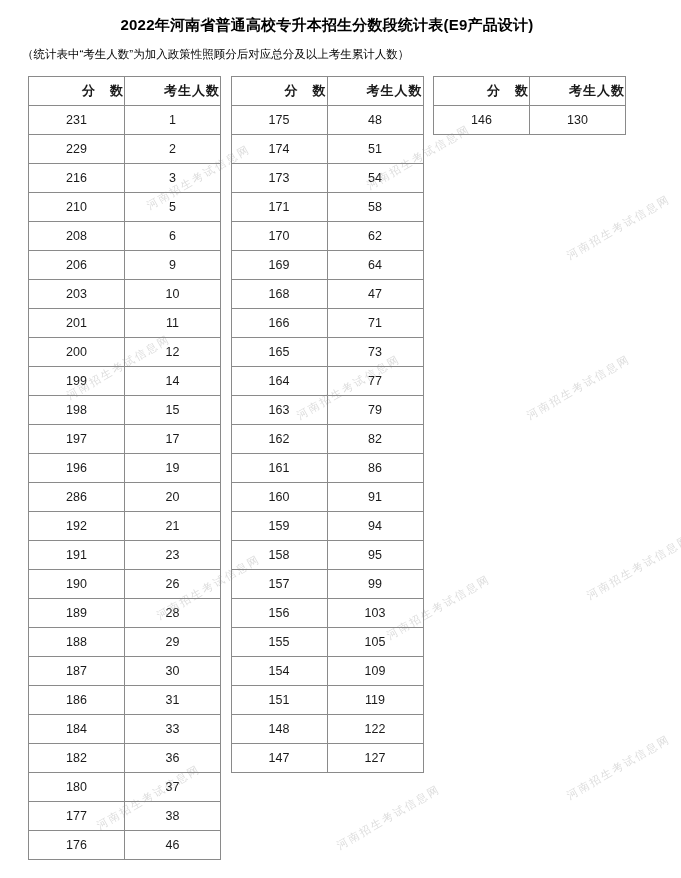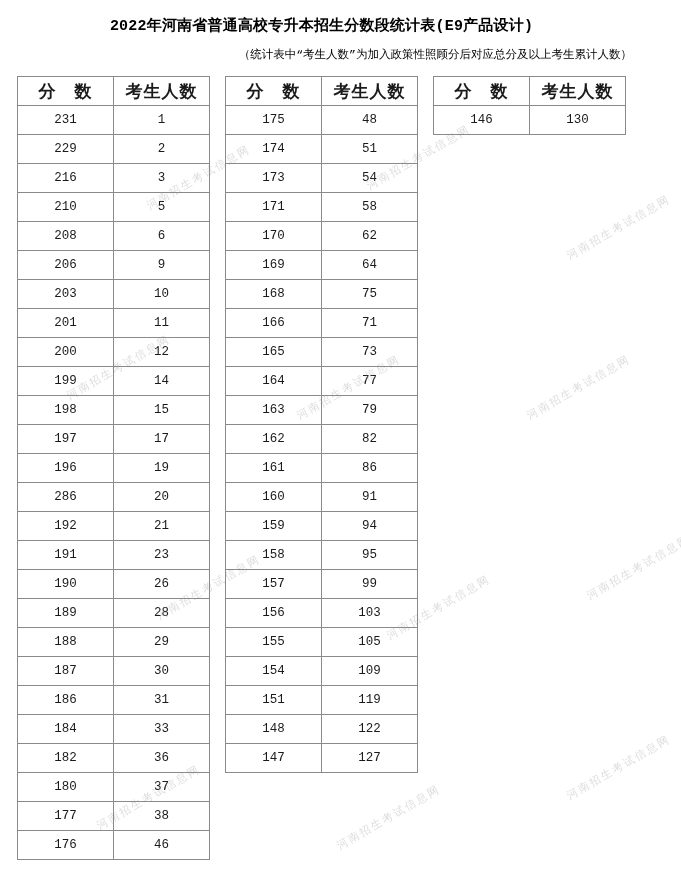--- a/index.html
+++ b/index.html
@@ -13,34 +13,33 @@
     font-family: "Liberation Sans", "DejaVu Sans", sans-serif;
     color: #1a1a1a;
     position: relative;
     overflow: hidden;
   }
   .page {
     width: 646px;
     height: 878px;
     position: relative;
     box-sizing: border-box;
-    padding: 10px 14px 0 11px;
-    font-family: Liberation Mono, monospace;
+    padding: 10px 14px 0 22px;
   }
   .title {
     text-align: center;
     font-size: 15px;
     font-weight: bold;
     letter-spacing: 0.2px;
     margin-top: 6px;
     margin-bottom: 0;
     color: #000;
   }
   .subtitle {
-    text-align: right;
+    text-align: left;
     font-size: 11.5px;
     margin-top: 12px;
     margin-bottom: 14px;
     color: #000;
   }
   .columns {
     display: flex;
     justify-content: space-between;
     align-items: flex-start;
     padding: 0 6px;
@@ -56,22 +55,23 @@
     height: 28px;
     text-align: center;
     vertical-align: middle;
     font-size: 12.5px;
     font-weight: normal;
     padding: 0;
     background: transparent;
   }
   table.score-table th {
     font-weight: bold;
-    font-size: 17px;
+    font-size: 13px;
     letter-spacing: 1px;
+    text-align: right;
   }
   table.score-table col.c-score { width: 50%; }
   table.score-table col.c-count { width: 50%; }
 
   
   .watermark {
     position: absolute;
     left: 0;
     top: 0;
     width: 681px;
@@ -248,21 +248,21 @@
         <tr>
             <td>170</td>
             <td>62</td>
           </tr>
         <tr>
             <td>169</td>
             <td>64</td>
           </tr>
         <tr>
             <td>168</td>
-            <td>75</td>
+            <td>47</td>
           </tr>
         <tr>
             <td>166</td>
             <td>71</td>
           </tr>
         <tr>
             <td>165</td>
             <td>73</td>
           </tr>
         <tr>

